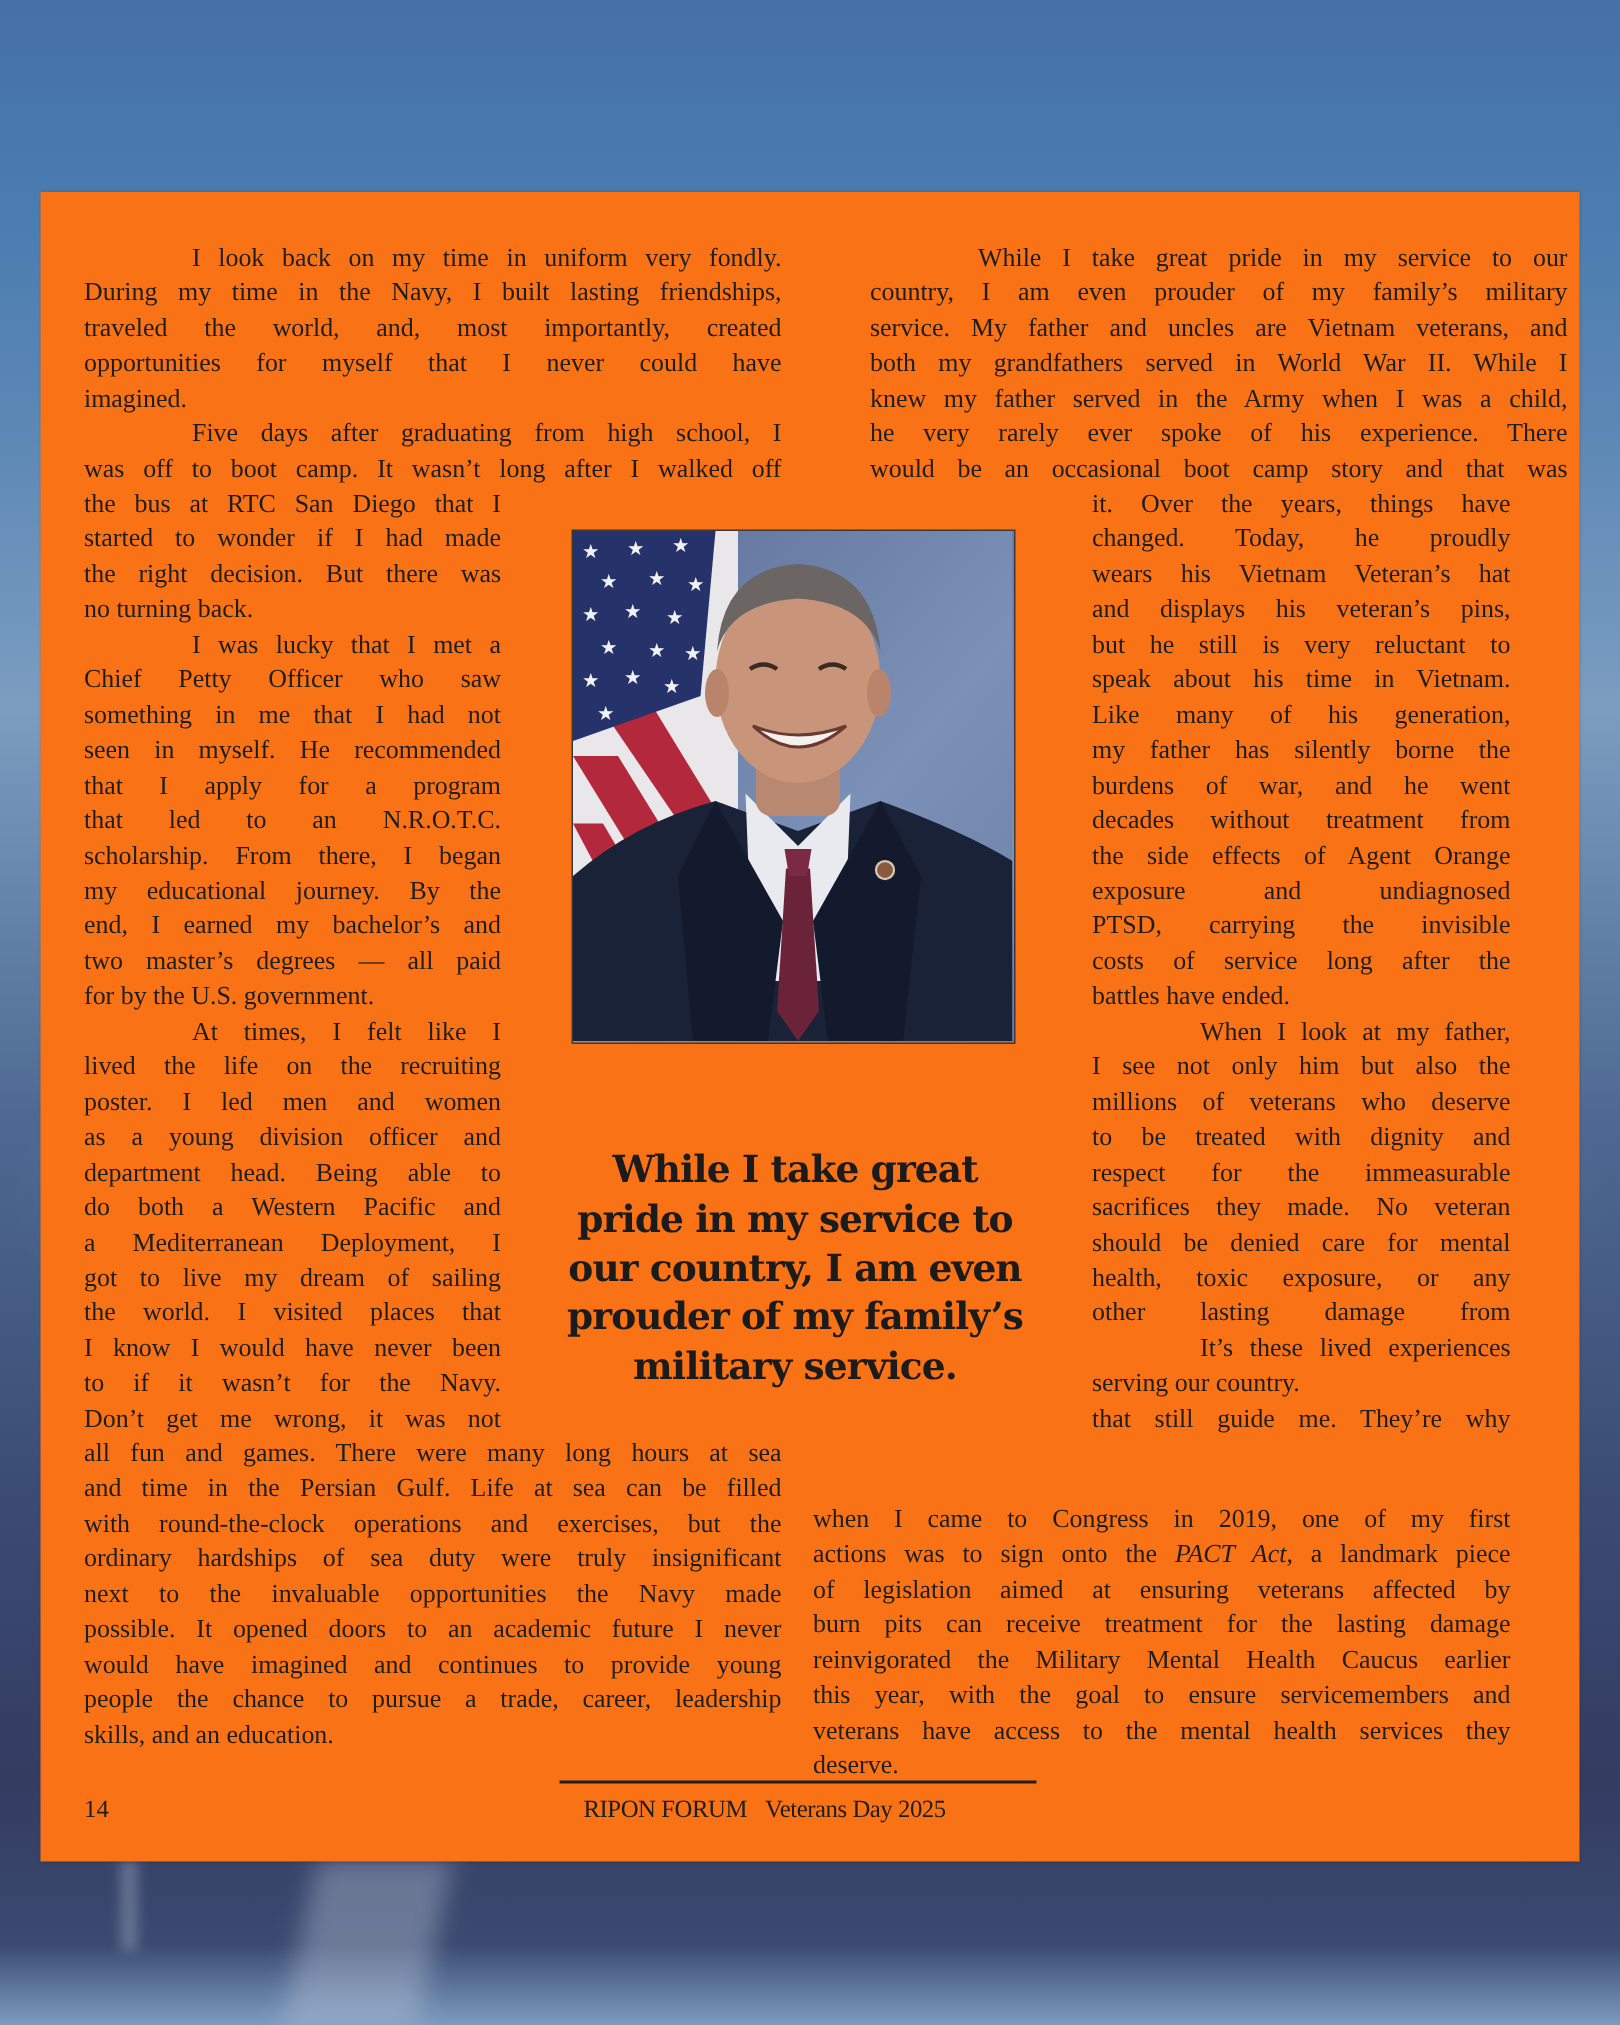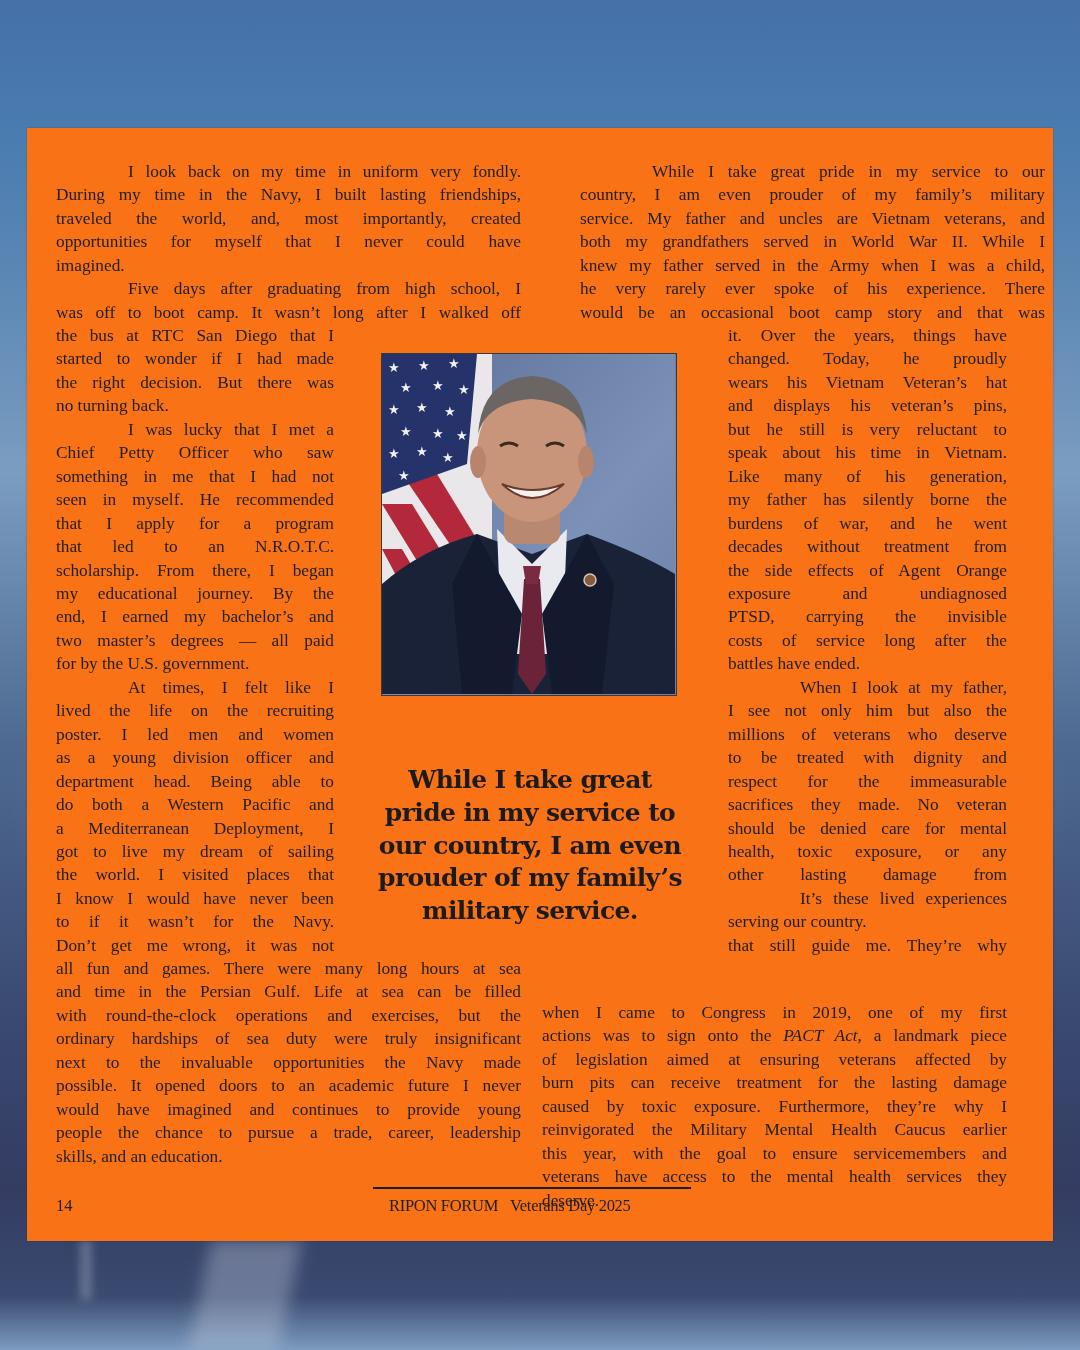--- a/index.html
+++ b/index.html
@@ -137,21 +137,20 @@
       <span class="line ind">It’s these lived experiences</span>
       <span class="line last">serving our country.</span>
       <span class="line">that still guide me. They’re why</span>
     </div>
 
   <div class="col" id="r-bottom" style="left:515px; top:829px; width:465px;margin-top:44px;">
       <span class="line">when I came to Congress in 2019, one of my first</span>
       <span class="line"><span>actions was to sign onto the </span><em>PACT Act</em><span>, a landmark piece</span></span>
       <span class="line">of legislation aimed at ensuring veterans affected by</span>
       <span class="line">burn pits can receive treatment for the lasting damage</span>
-      <span class="line">caused by toxic exposure. Furthermore, they’re why I</span>
       <span class="line">reinvigorated the Military Mental Health Caucus earlier</span>
       <span class="line">this year, with the goal to ensure servicemembers and</span>
       <span class="line">veterans have access to the mental health services they</span>
       <span class="line last">deserve.</span>
     </div>
 
   <div class="photo" role="img" aria-label="Portrait of a smiling man in a dark pinstripe suit, white shirt and maroon checked tie with a lapel pin, standing in front of an American flag against a blue backdrop">
     <svg width="293" height="340" viewBox="0 0 293 340">
       <defs>
         <linearGradient id="bgGrad" x1="0" y1="0" x2="1" y2="1">

